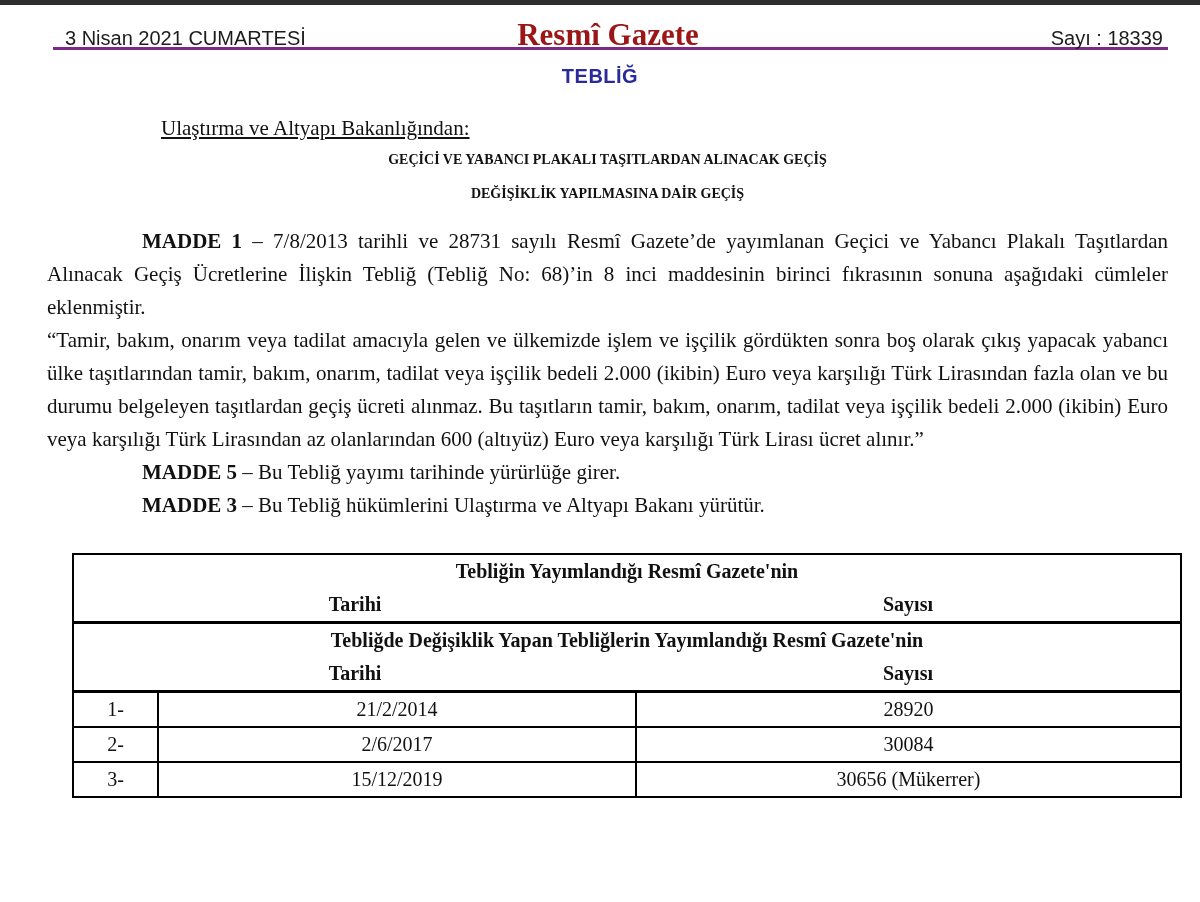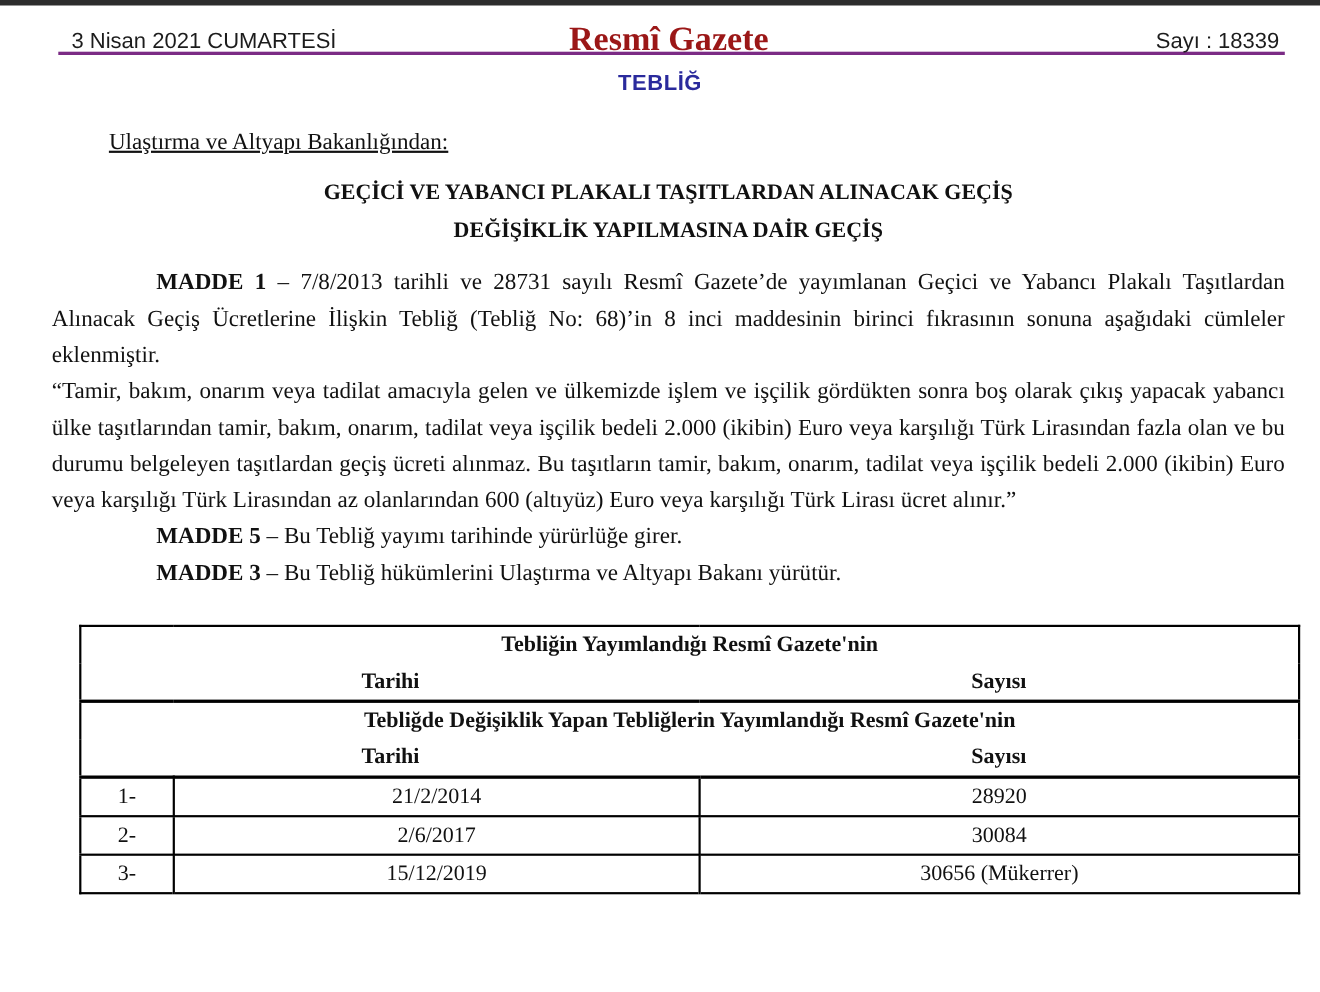--- a/index.html
+++ b/index.html
@@ -54,29 +54,29 @@
     font-family:"Liberation Sans", sans-serif;
     font-weight:bold;
     font-size:20px;
     letter-spacing:0.5px;
     color:var(--heading-navy);
   }
   .content{
     margin:0 32px 0 47px; 
   }
   .ministry-line{
-    margin:28px 0 0 52px;
+    margin:28px 0 0 114px;
     font-size:21px;
     text-decoration:underline;
   }
   .doc-title{
-    margin-top:17px;
+    margin-top:2px;
     text-align:center;
     font-weight:bold;
-    font-size:20px;
+    font-size:14px;
     line-height:34px;
   }
   .para{
     margin:0;
     font-size:21px;
     line-height:33px;
     text-align:justify;
   }
   .para.indent{text-indent:95px;}
   .para.first{margin-top:14px;}

